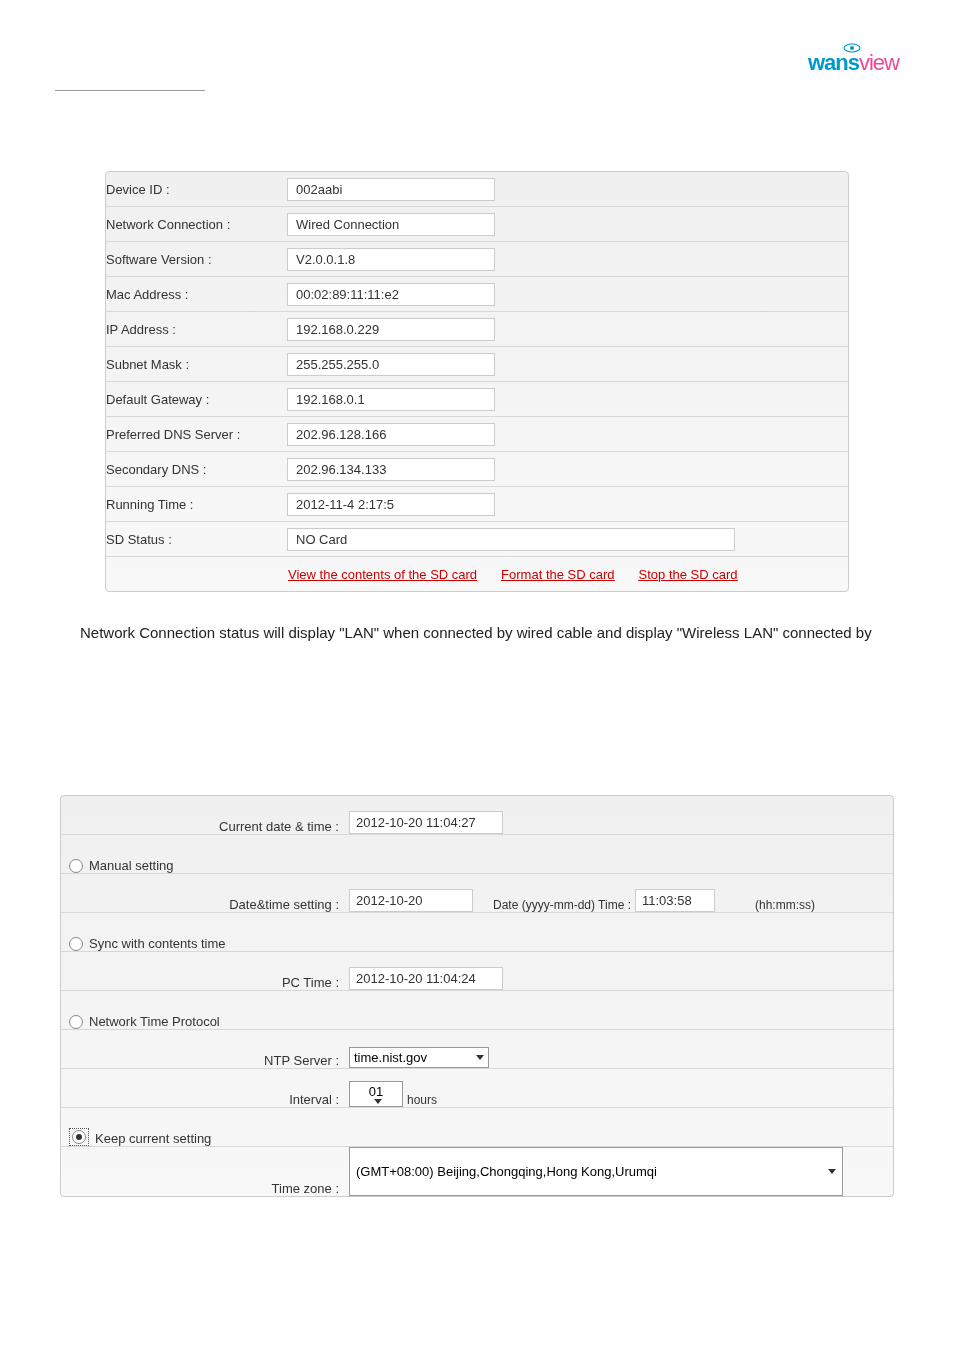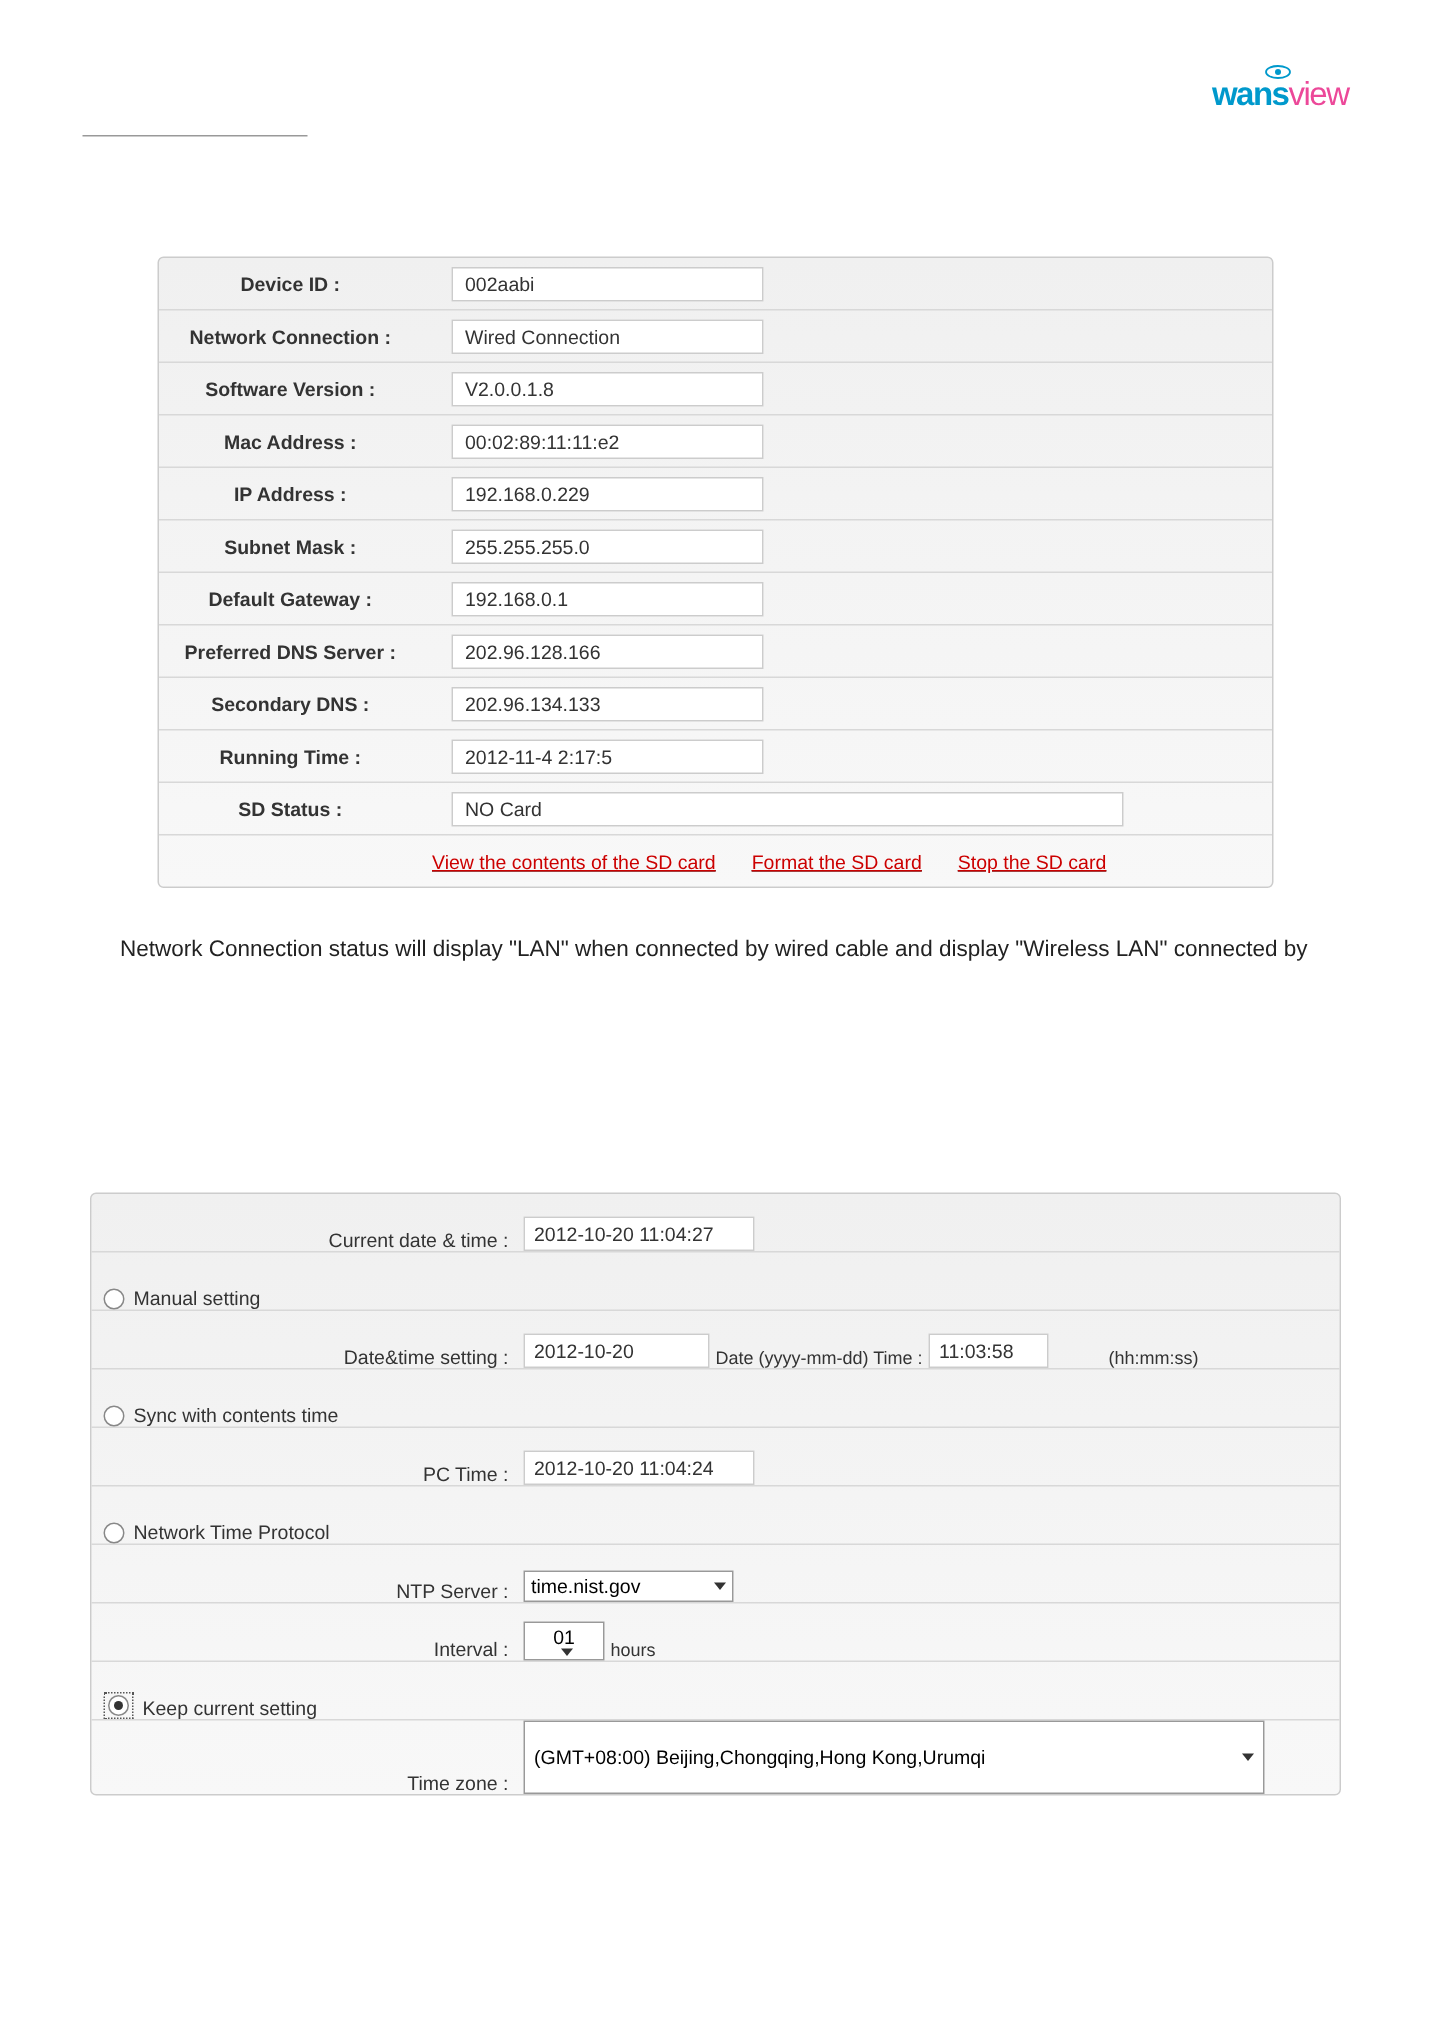--- a/index.html
+++ b/index.html
@@ -52,25 +52,24 @@
     }
     .info-row {
       display: flex;
       border-bottom: 1px solid #d8d8d8;
       min-height: 34px;
       align-items: center;
     }
     .info-row:last-child { border-bottom: none; }
     .info-label {
       width: 175px;
-      text-align: center;
-      padding-right: 20px;
-      color: #333;
-      font-size: 13px;
-      font-weight: bold;
+      text-align: left;
+      padding-right: 6px;
+      color: #333;
+      font-size: 13px;
     }
     .info-value-box {
       display: inline-block;
       border: 1px solid #ccc;
       background: #fff;
       padding: 3px 8px;
       min-width: 190px;
       font-size: 13px;
       color: #333;
     }
@@ -274,21 +273,21 @@
       <div class="time-label">Current date &amp; time :</div>
       <div class="time-input" style="min-width:140px">2012-10-20 11:04:27</div>
     </div>
     <div class="time-row radio-row">
       <span class="radio"></span>
       <label>Manual setting</label>
     </div>
     <div class="time-row">
       <div class="time-label">Date&amp;time setting :</div>
       <div class="time-input">2012-10-20</div>
-      <span class="note" style="margin-left:4px">Date (yyyy-mm-dd) Time :</span>
+      <span class="note" style="margin-left:20px">Date (yyyy-mm-dd) Time :</span>
       <div class="time-input" style="min-width:66px;margin-left:4px">11:03:58</div>
       <span class="note" style="margin-left:40px">(hh:mm:ss)</span>
     </div>
     <div class="time-row radio-row">
       <span class="radio"></span>
       <label>Sync with contents time</label>
     </div>
     <div class="time-row">
       <div class="time-label">PC Time :</div>
       <div class="time-input" style="min-width:140px">2012-10-20 11:04:24</div>

